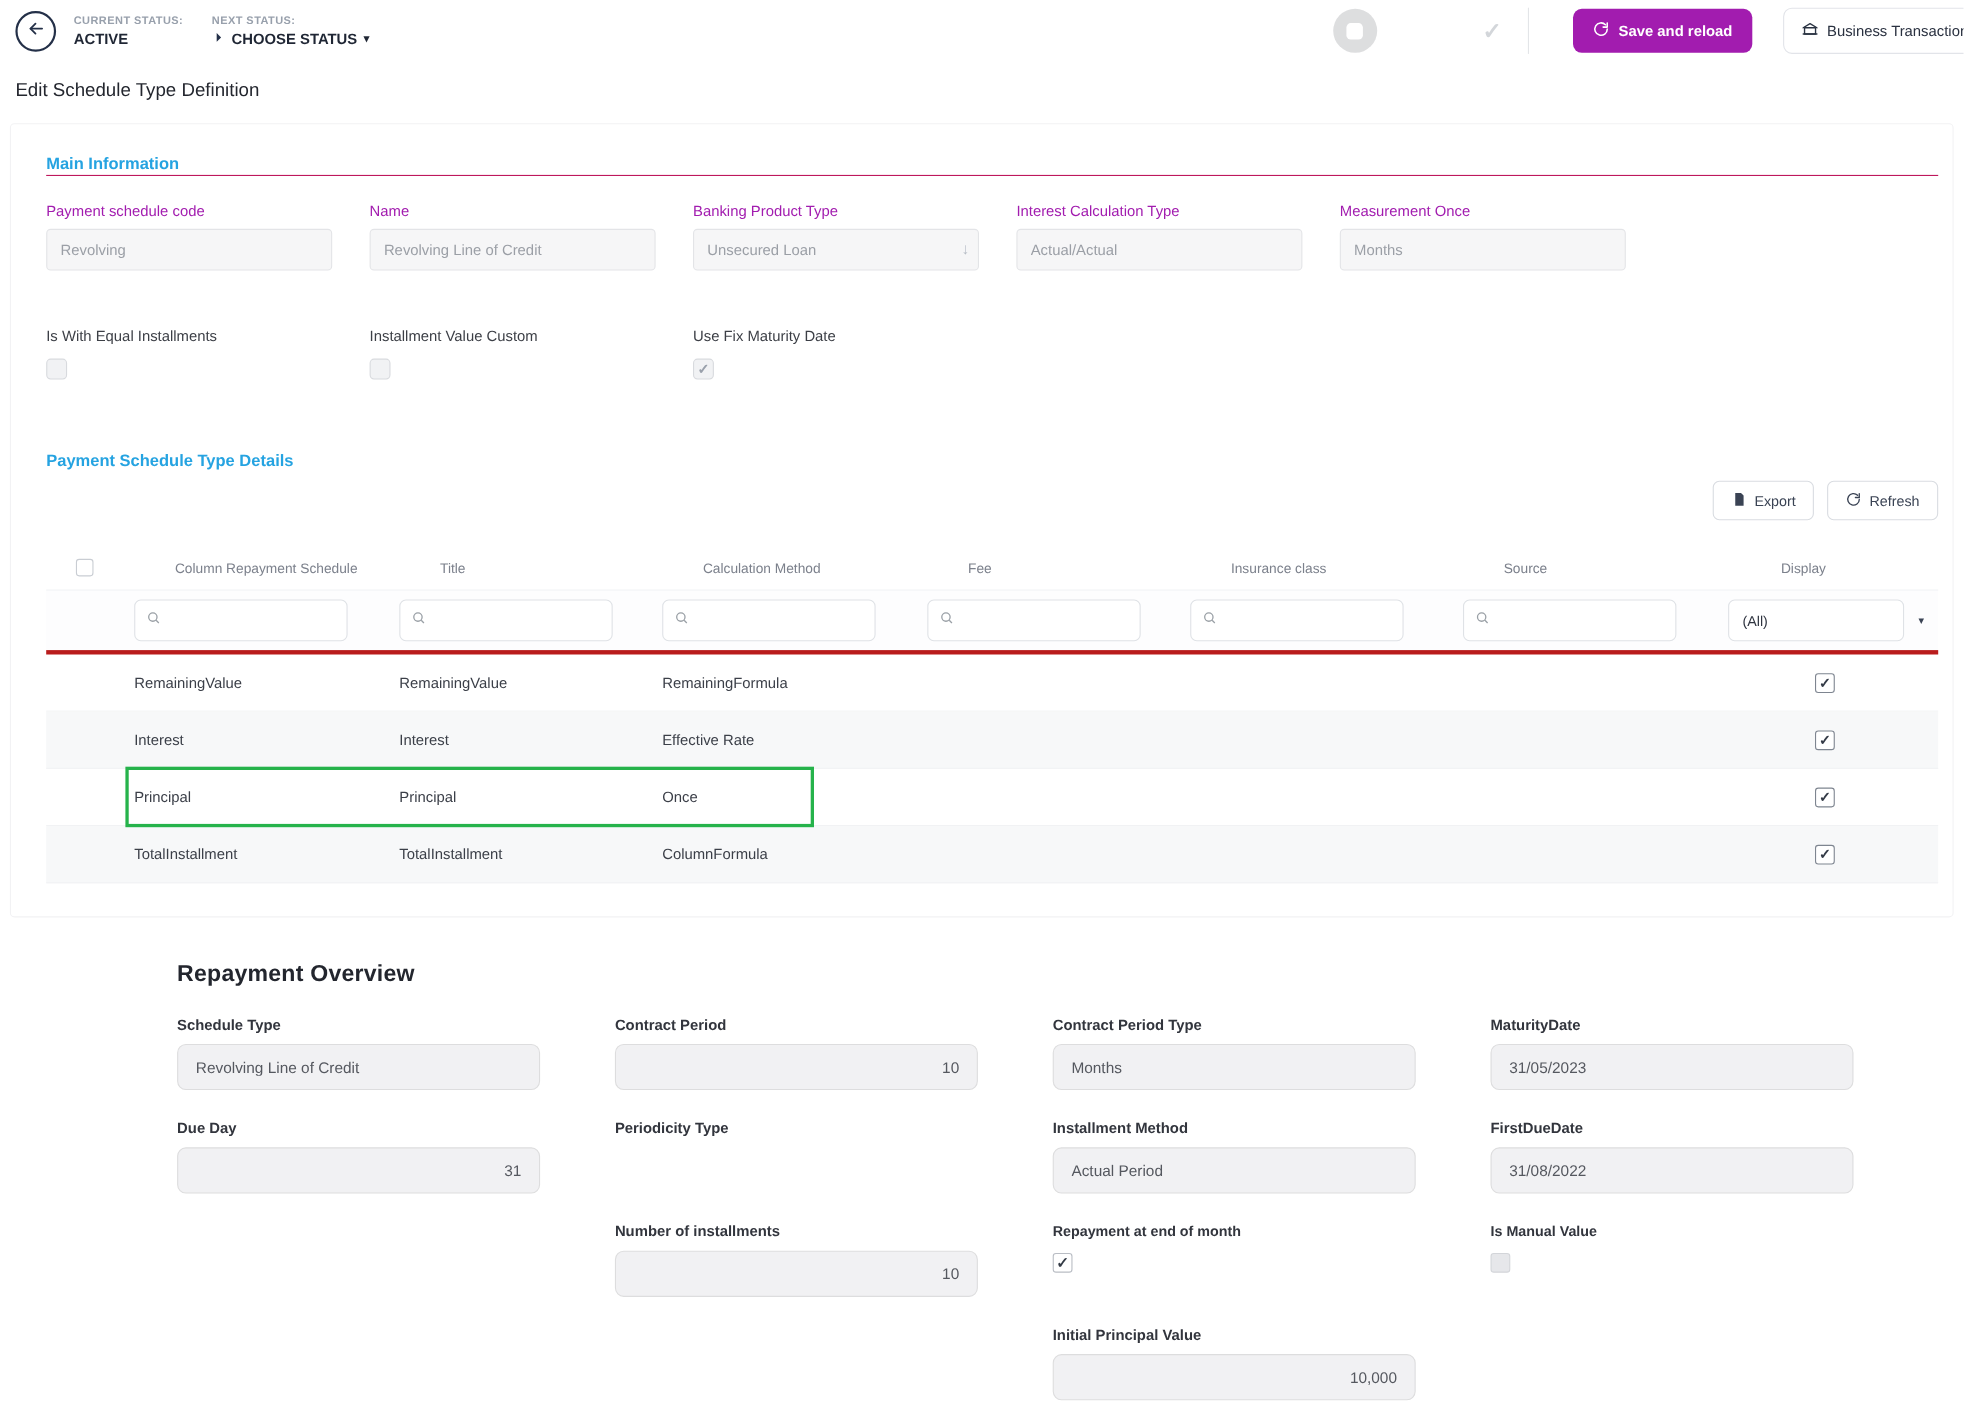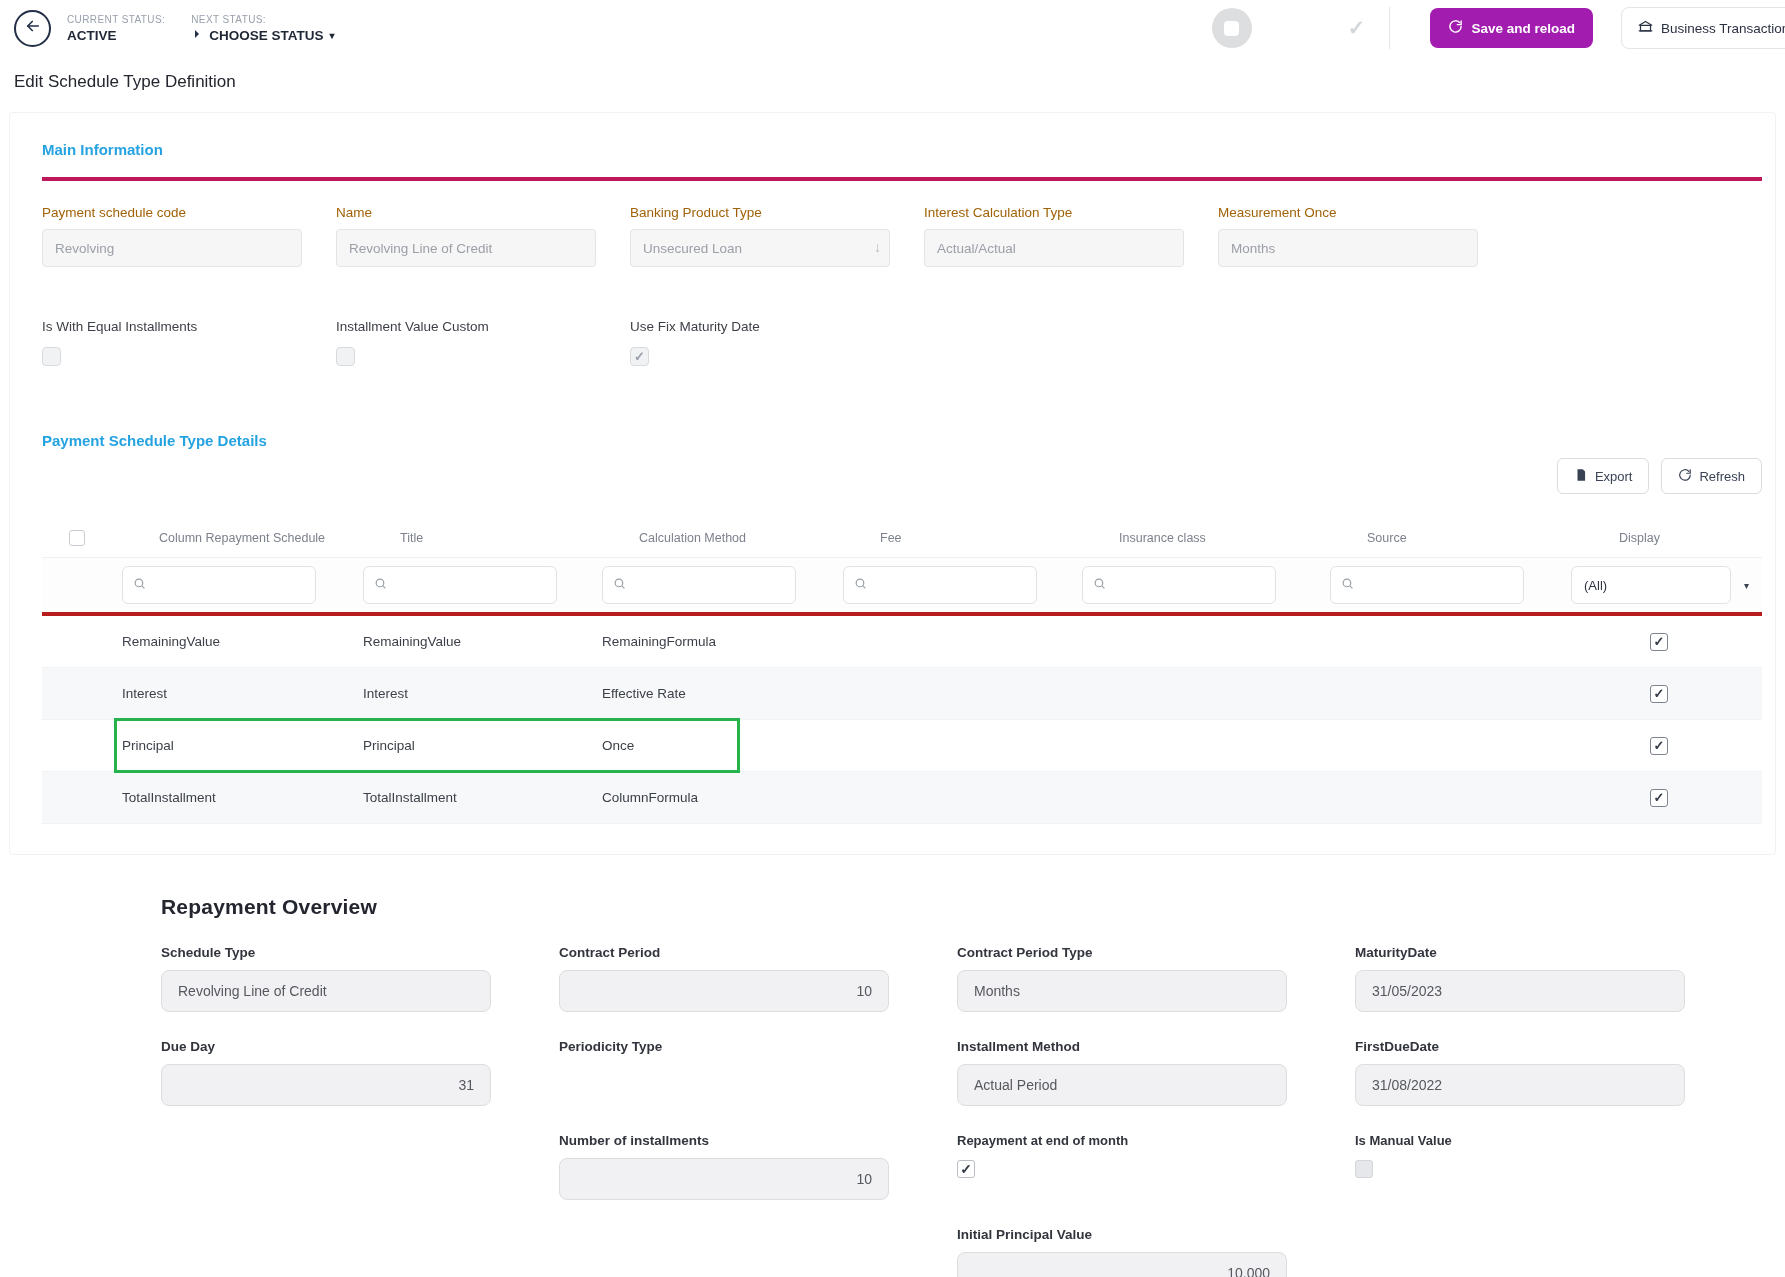--- a/index.html
+++ b/index.html
@@ -5,21 +5,21 @@
   * { margin:0; padding:0; box-sizing:border-box; }
   html,body { width:1785px; height:1277px; overflow:hidden; background:#fff;
               font-family:"Liberation Sans", sans-serif; color:#2a2f3a; }
 
   
   .topbar { position:relative; display:flex; align-items:center; height:56px; padding-left:14px; }
   .back-btn { width:37px; height:37px; border:2px solid #243048; border-radius:50%;
               display:flex; align-items:center; justify-content:center; background:#fff; cursor:pointer; flex:none; }
   .status-block { margin-left:16px; }
   .status-block.next { margin-left:26px; }
-  .status-label { font-size:10px; font-weight:normal; color:#98a0ac; letter-spacing:.4px; }
+  .status-label { font-size:10px; font-weight:bold; color:#98a0ac; letter-spacing:.4px; }
   .status-value { font-size:13.5px; font-weight:bold; color:#1f2634; margin-top:3px;
                   display:flex; align-items:center; gap:6px; }
   .caret-down { font-size:10px; color:#1f2634; }
   .topbar-right { position:absolute; right:0; top:0; height:56px; display:flex; align-items:center; }
   .ghost-logo { width:40px; height:40px; border-radius:50%; background:#d2d3d5; opacity:.75;
                 display:flex; align-items:center; justify-content:center; margin-right:96px; }
   .ghost-logo .inner { width:15px; height:15px; background:#fff; border-radius:4px; }
   .ghost-check { color:#d3d6da; font-size:21px; font-weight:bold; margin-right:24px; }
   .v-divider { width:1px; height:42px; background:#e3e5e8; margin-right:40px; }
   .btn { display:inline-flex; align-items:center; gap:8px; border-radius:8px; font-size:13.5px; cursor:pointer; white-space:nowrap; }
@@ -27,24 +27,24 @@
   .btn-outline { background:#fff; border:1px solid #e2e4e9; color:#2a3140; height:42px; padding:0 16px; font-weight:500; }
   .btn-business { margin-left:28px; margin-right:-28px; }
 
   
   .page-title { margin:16px 0 0 14px; font-size:17px; font-weight:500; color:#23262e; }
 
   
   .card { margin:20px 9px 0 9px; border:1px solid #f2f2f4; border-radius:4px;
           padding:28px 13px 30px 32px; }
   .section-heading { font-size:15px; font-weight:bold; color:#25a3e1; }
-  .heading-rule { border-bottom:4px solid #be185d; padding-bottom:18px; }
+  .heading-rule { border-bottom:1px solid #be185d; padding-bottom:0; }
 
   .fields-grid { display:grid; grid-template-columns:repeat(5,260px); column-gap:34px; margin-top:24px; }
-  .field label { display:block; font-size:13.5px; color:#a16207; }
+  .field label { display:block; font-size:13.5px; color:#a21caf; }
   .field .inp-wrap { position:relative; margin-top:9px; }
   .field input.gray-input { width:100%; height:38px; background:#f6f6f7; border:1px solid #e3e4e7;
           border-radius:4px; padding:0 12px; font:inherit; font-size:13.5px; color:#9b9fa6; outline:none; }
   .select-arrow { position:absolute; right:9px; top:10px; color:#b7bdc6; font-size:14px; pointer-events:none; }
 
   .checkbox-grid { display:grid; grid-template-columns:repeat(5,260px); column-gap:34px; margin-top:52px; }
   .cb-group > label { display:block; font-size:13.5px; color:#3c3f46; }
   .cb-group .cb { margin-top:13px; }
 
   

